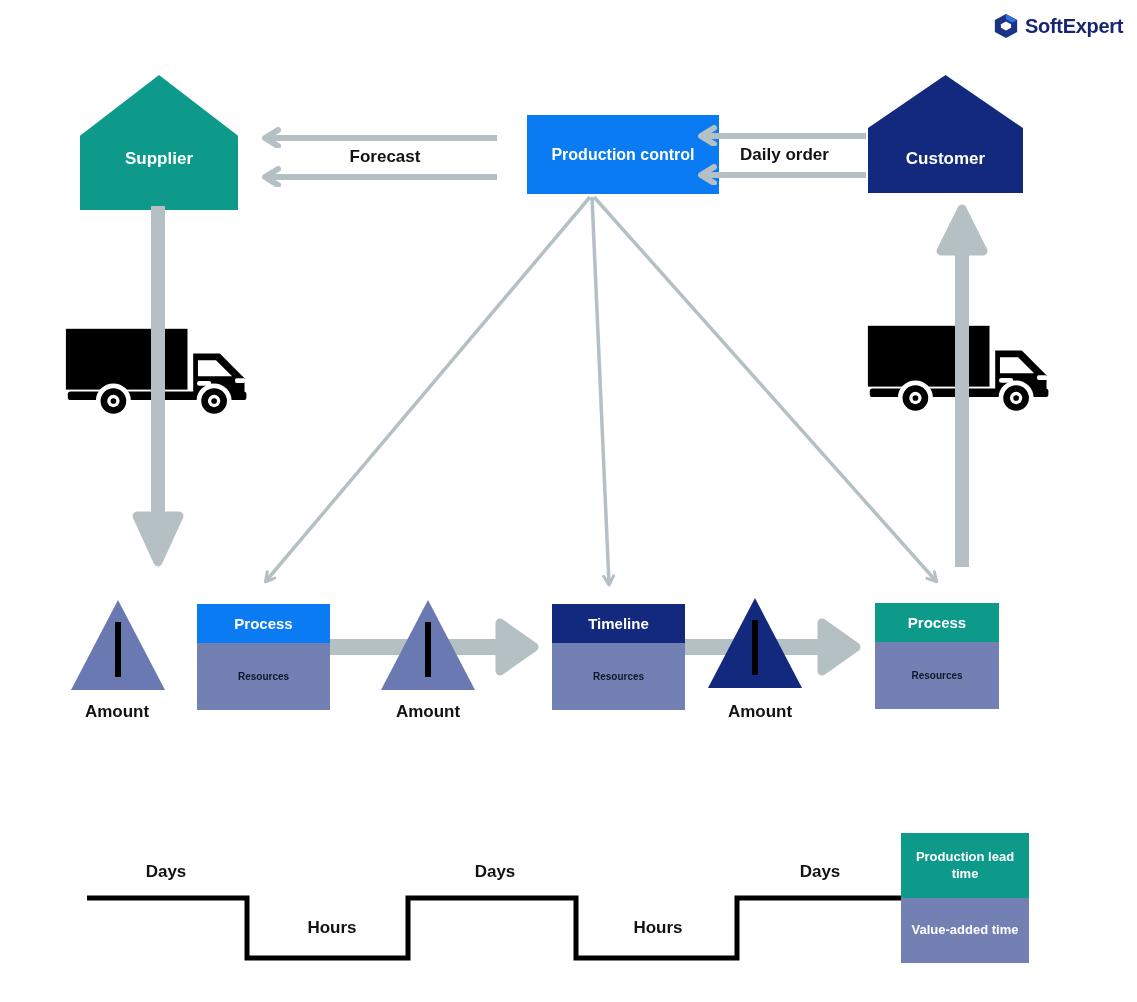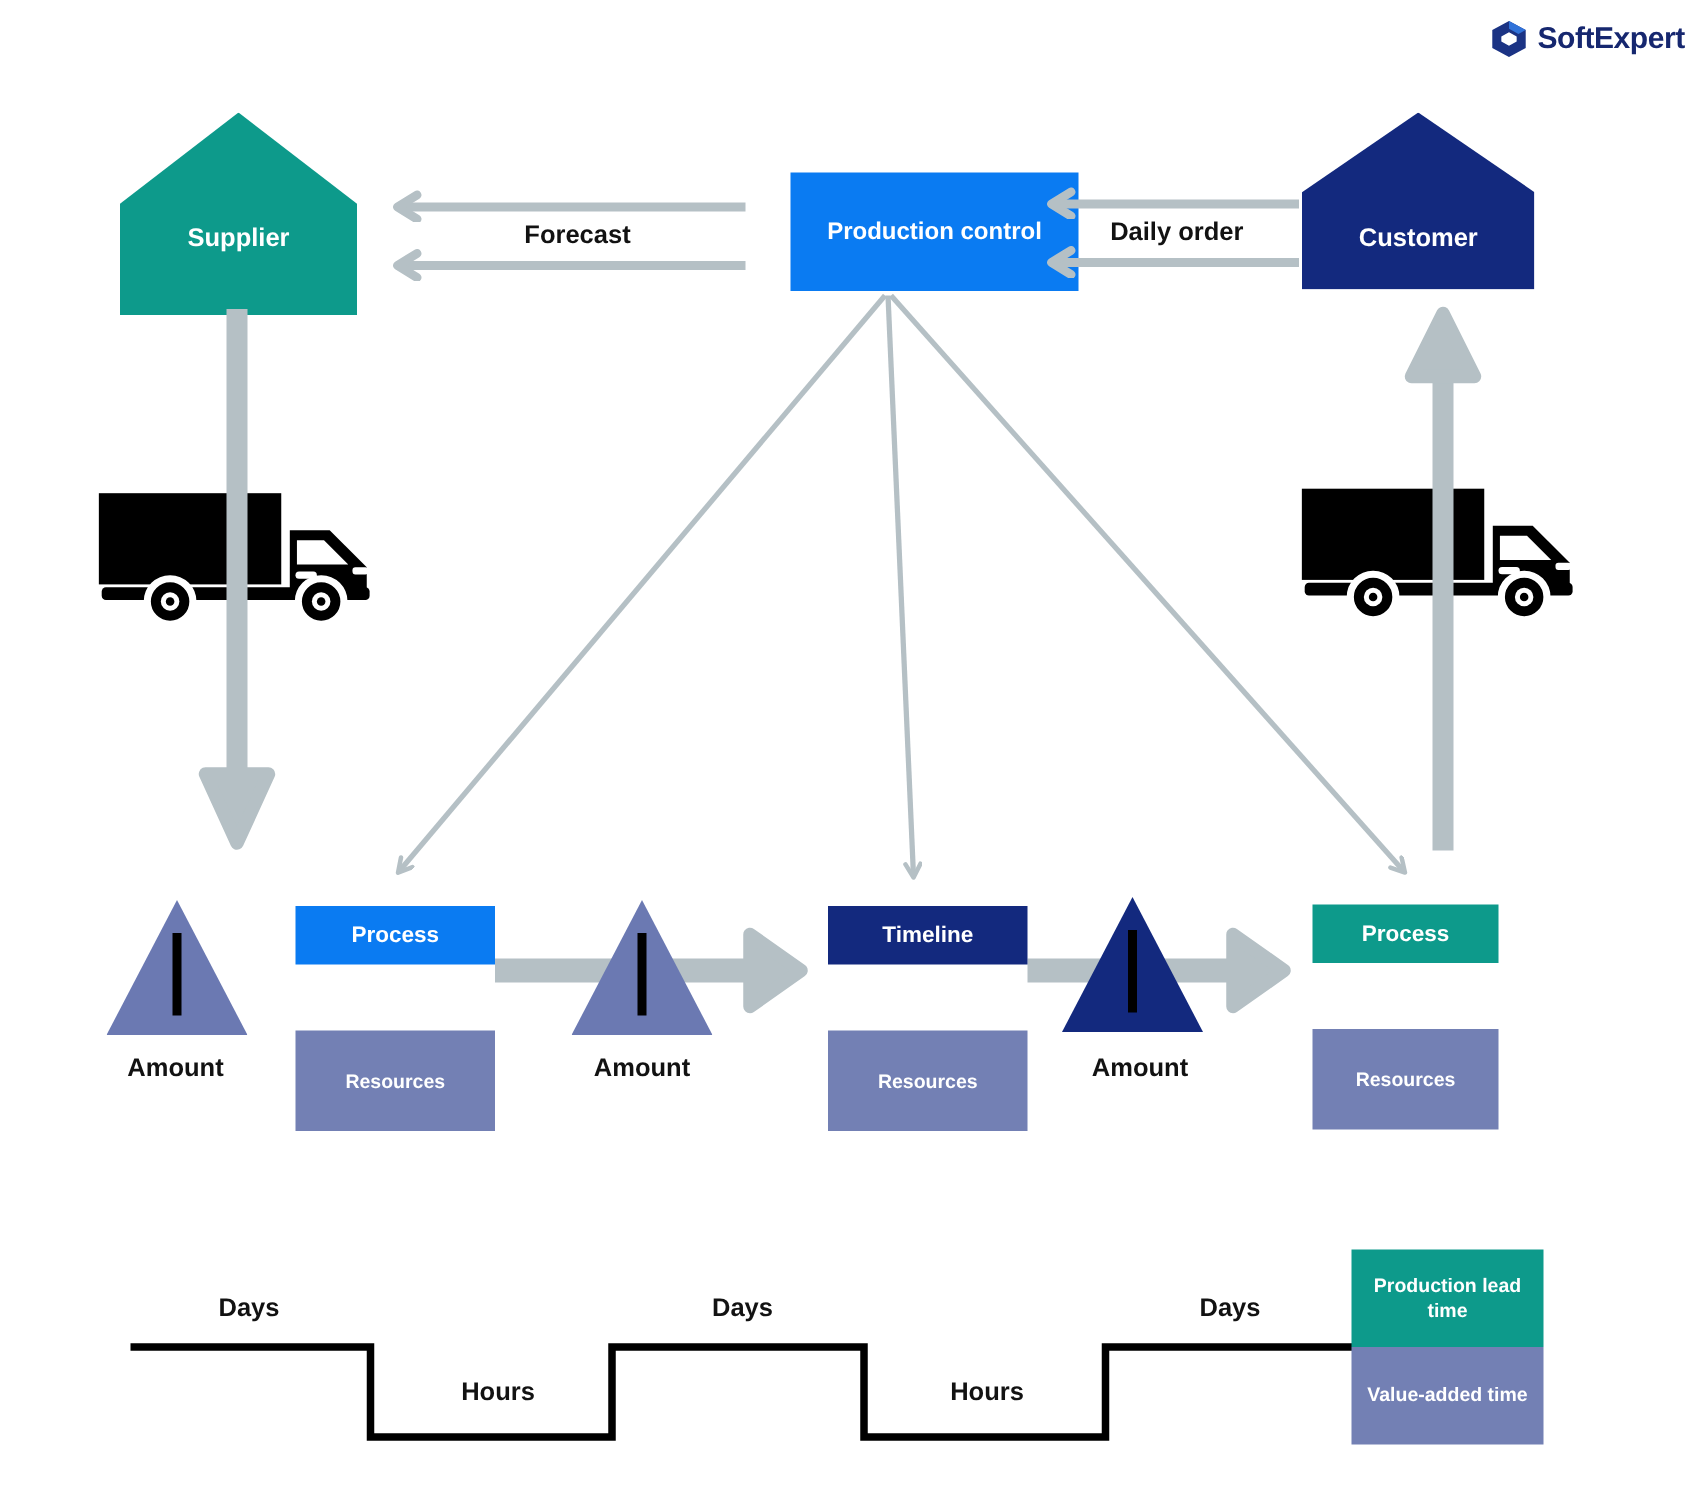--- a/index.html
+++ b/index.html
@@ -50,21 +50,21 @@
   
   .tri{position:absolute;width:94px;height:90px;z-index:3;
     clip-path:polygon(50% 0,100% 100%,0 100%);background:var(--slate-tri);}
   .tri.dark{background:var(--navy);}
   .tri-bar{position:absolute;left:calc(50% - 3px);top:24%;width:6px;height:62%;background:#000;}
   .amount-label{position:absolute;width:110px;text-align:center;font-size:17px;font-weight:700;color:var(--ink);z-index:3;}
   .pbox{position:absolute;z-index:3;display:flex;flex-direction:column;}
   .pbox-top{height:39px;display:flex;align-items:center;justify-content:center;
     color:#fff;font-size:15px;font-weight:700;}
   .pbox-bottom{height:67px;display:flex;align-items:center;justify-content:center;
-    color:#ffffff;font-size:13px;font-weight:700;background:var(--slate);margin-top:44px;}
+    color:#0f172a;font-size:10px;font-weight:700;background:var(--slate);}
   .bg-blue{background:var(--bright-blue);} .bg-navy{background:var(--navy);} .bg-teal{background:var(--teal);}
   
   .tick-label{position:absolute;width:110px;text-align:center;font-size:17px;font-weight:700;color:var(--ink);z-index:3;}
   .legend{position:absolute;left:901px;top:833px;width:128px;z-index:3;display:flex;flex-direction:column;border-radius:28px;}
   .legend-seg{height:65px;display:flex;align-items:center;justify-content:center;
     color:#fff;font-size:13px;font-weight:700;text-align:center;padding:0 8px;box-sizing:border-box;line-height:1.3;}
 </style>
 </head>
 <body>
 

